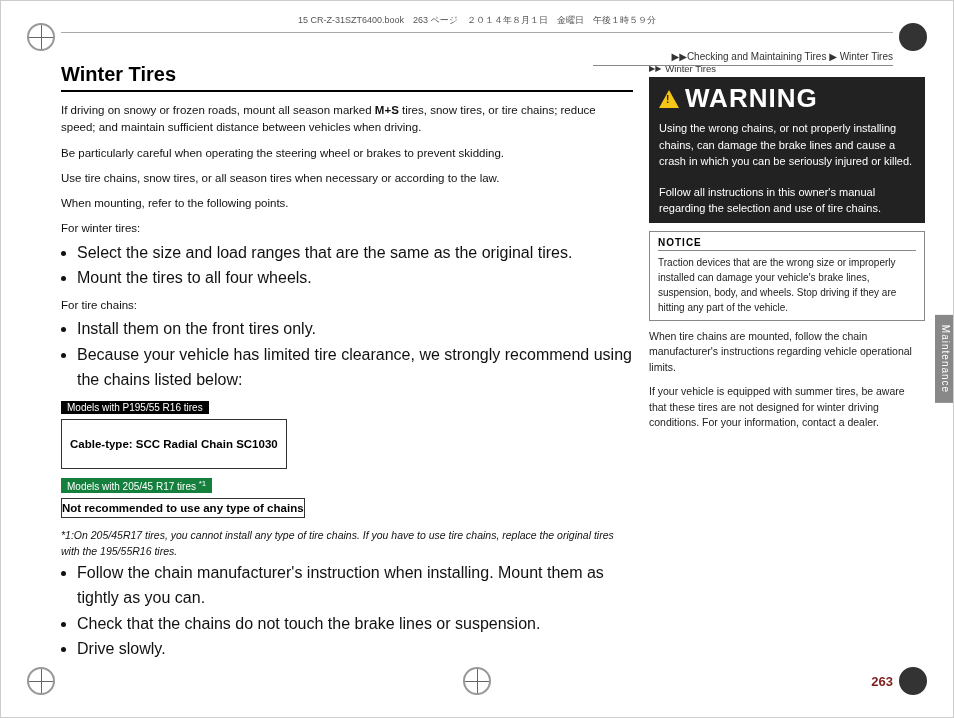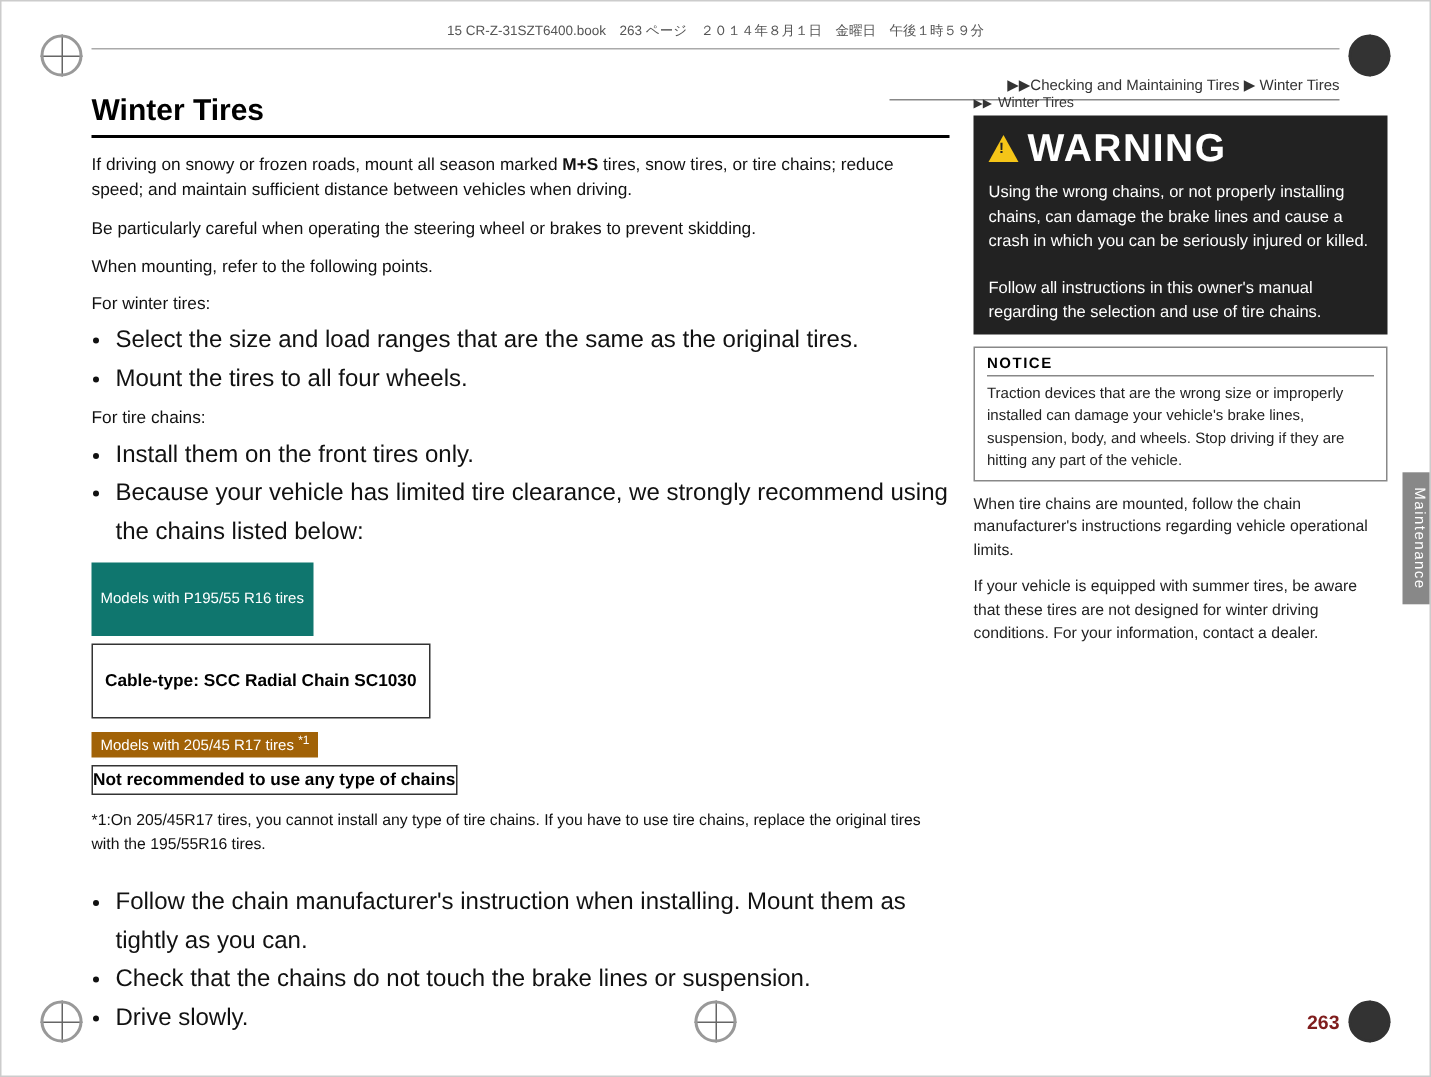--- a/index.html
+++ b/index.html
@@ -139,31 +139,31 @@
 
     .label-text {
       font-size: 11.5px;
       color: #111;
       line-height: 1.5;
       margin-bottom: 2px;
     }
 
     .tag-box-green {
       display: inline-block;
-      background: #0f766e;
+      background: #000000;
       color: #fff;
       font-size: 10px;
-      padding: 19px 6px;
+      padding: 1px 6px;
       margin-bottom: 3px;
       margin-top: 2px;
     }
 
     .tag-box-blue {
       display: inline-block;
-      background: #a16207;
+      background: #15803d;
       color: #fff;
       font-size: 10px;
       padding: 1px 6px;
       margin-bottom: 3px;
       margin-top: 2px;
     }
 
     .cable-type-box {
       border: 1.5px solid #333;
       padding: 18px 8px;
@@ -179,21 +179,22 @@
       font-size: 11.5px;
       font-weight: bold;
       margin-bottom: 4px;
       display: inline-block;
     }
 
     .footnote-text {
       font-size: 10.5px;
       color: #111;
       line-height: 1.5;
-      margin-bottom: 18px;
+      margin-bottom: 0;
+      font-style: italic;
     }
 
     
     .right-panel {
       position: absolute;
       top: 62px;
       right: 28px;
       width: 276px;
       bottom: 50px;
     }
@@ -324,20 +325,21 @@
 
   <div class="breadcrumb-line">▶▶Checking and Maintaining Tires ▶ Winter Tires</div>
 
   <div class="main-content">
     <div class="page-title">Winter Tires</div>
 
     <p class="body-text">If driving on snowy or frozen roads, mount all season marked <strong>M+S</strong> tires, snow tires, or tire chains; reduce speed; and maintain sufficient distance between vehicles when driving.</p>
 
     <p class="body-text">Be particularly careful when operating the steering wheel or brakes to prevent skidding.</p>
 
+    <p class="body-text">Use tire chains, snow tires, or all season tires when necessary or according to the law.</p>
 
     <p class="body-text">When mounting, refer to the following points.</p>
 
     <p class="label-text">For winter tires:</p>
     <ul class="bullet-list">
       <li>Select the size and load ranges that are the same as the original tires.</li>
       <li>Mount the tires to all four wheels.</li>
     </ul>
 
     <p class="label-text">For tire chains:</p>

